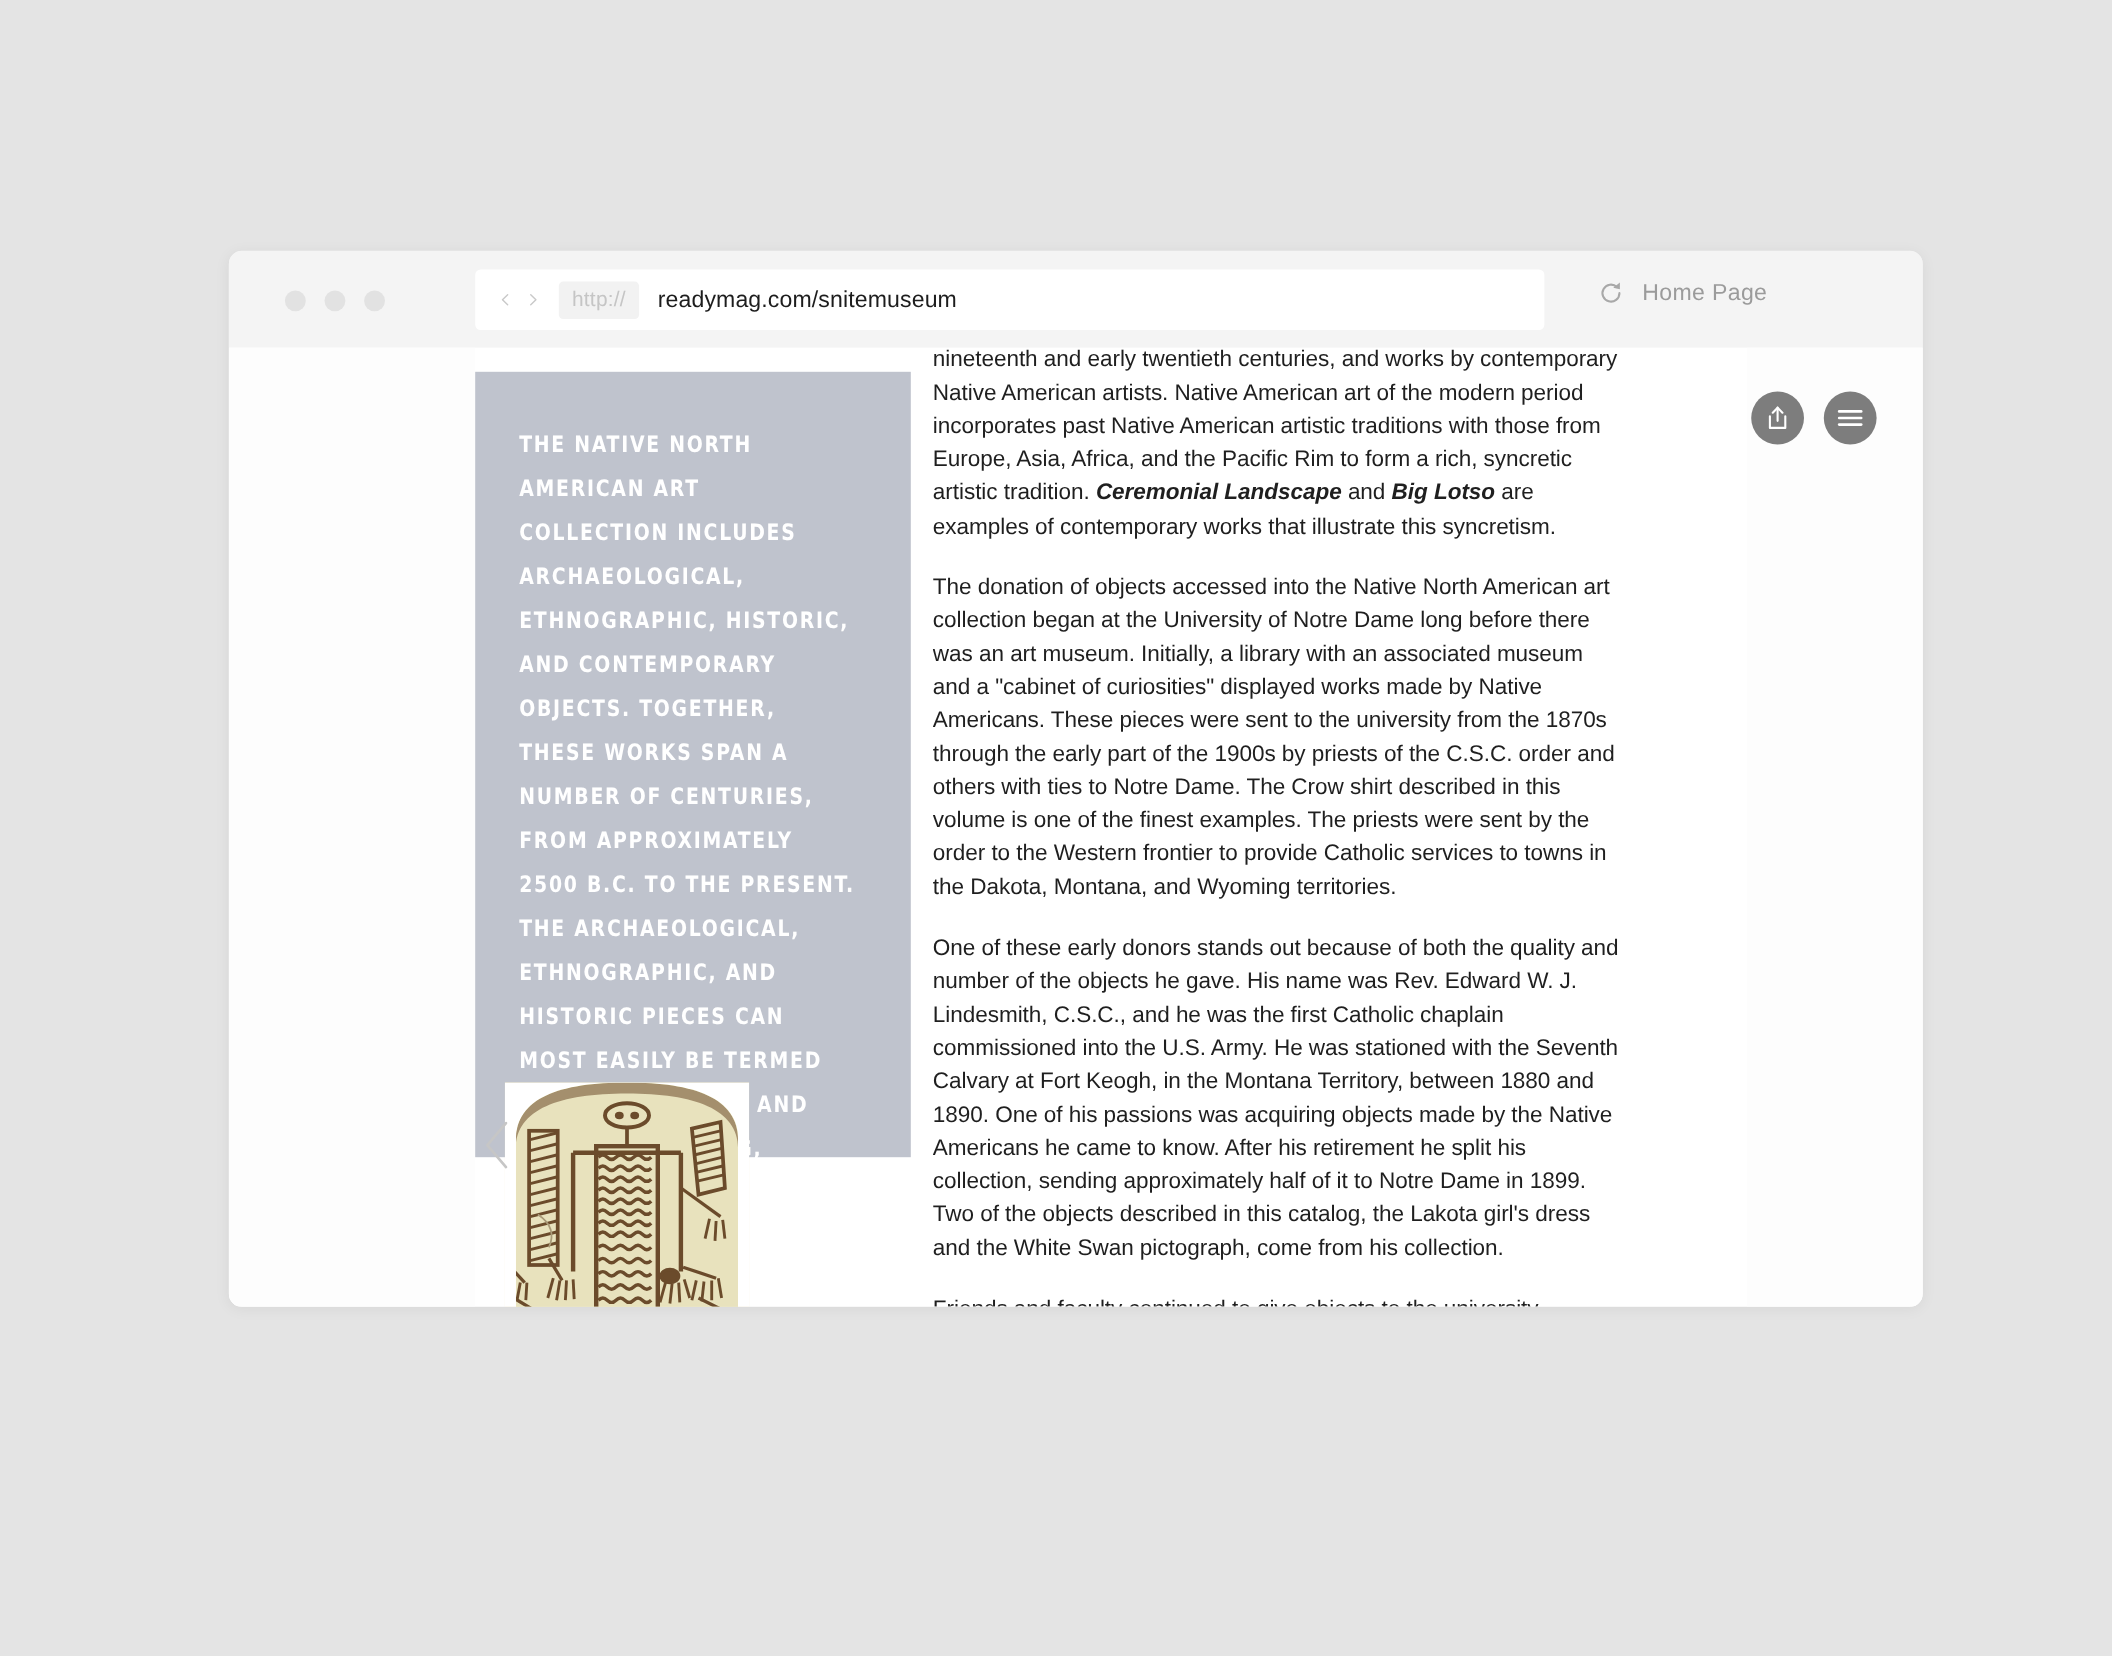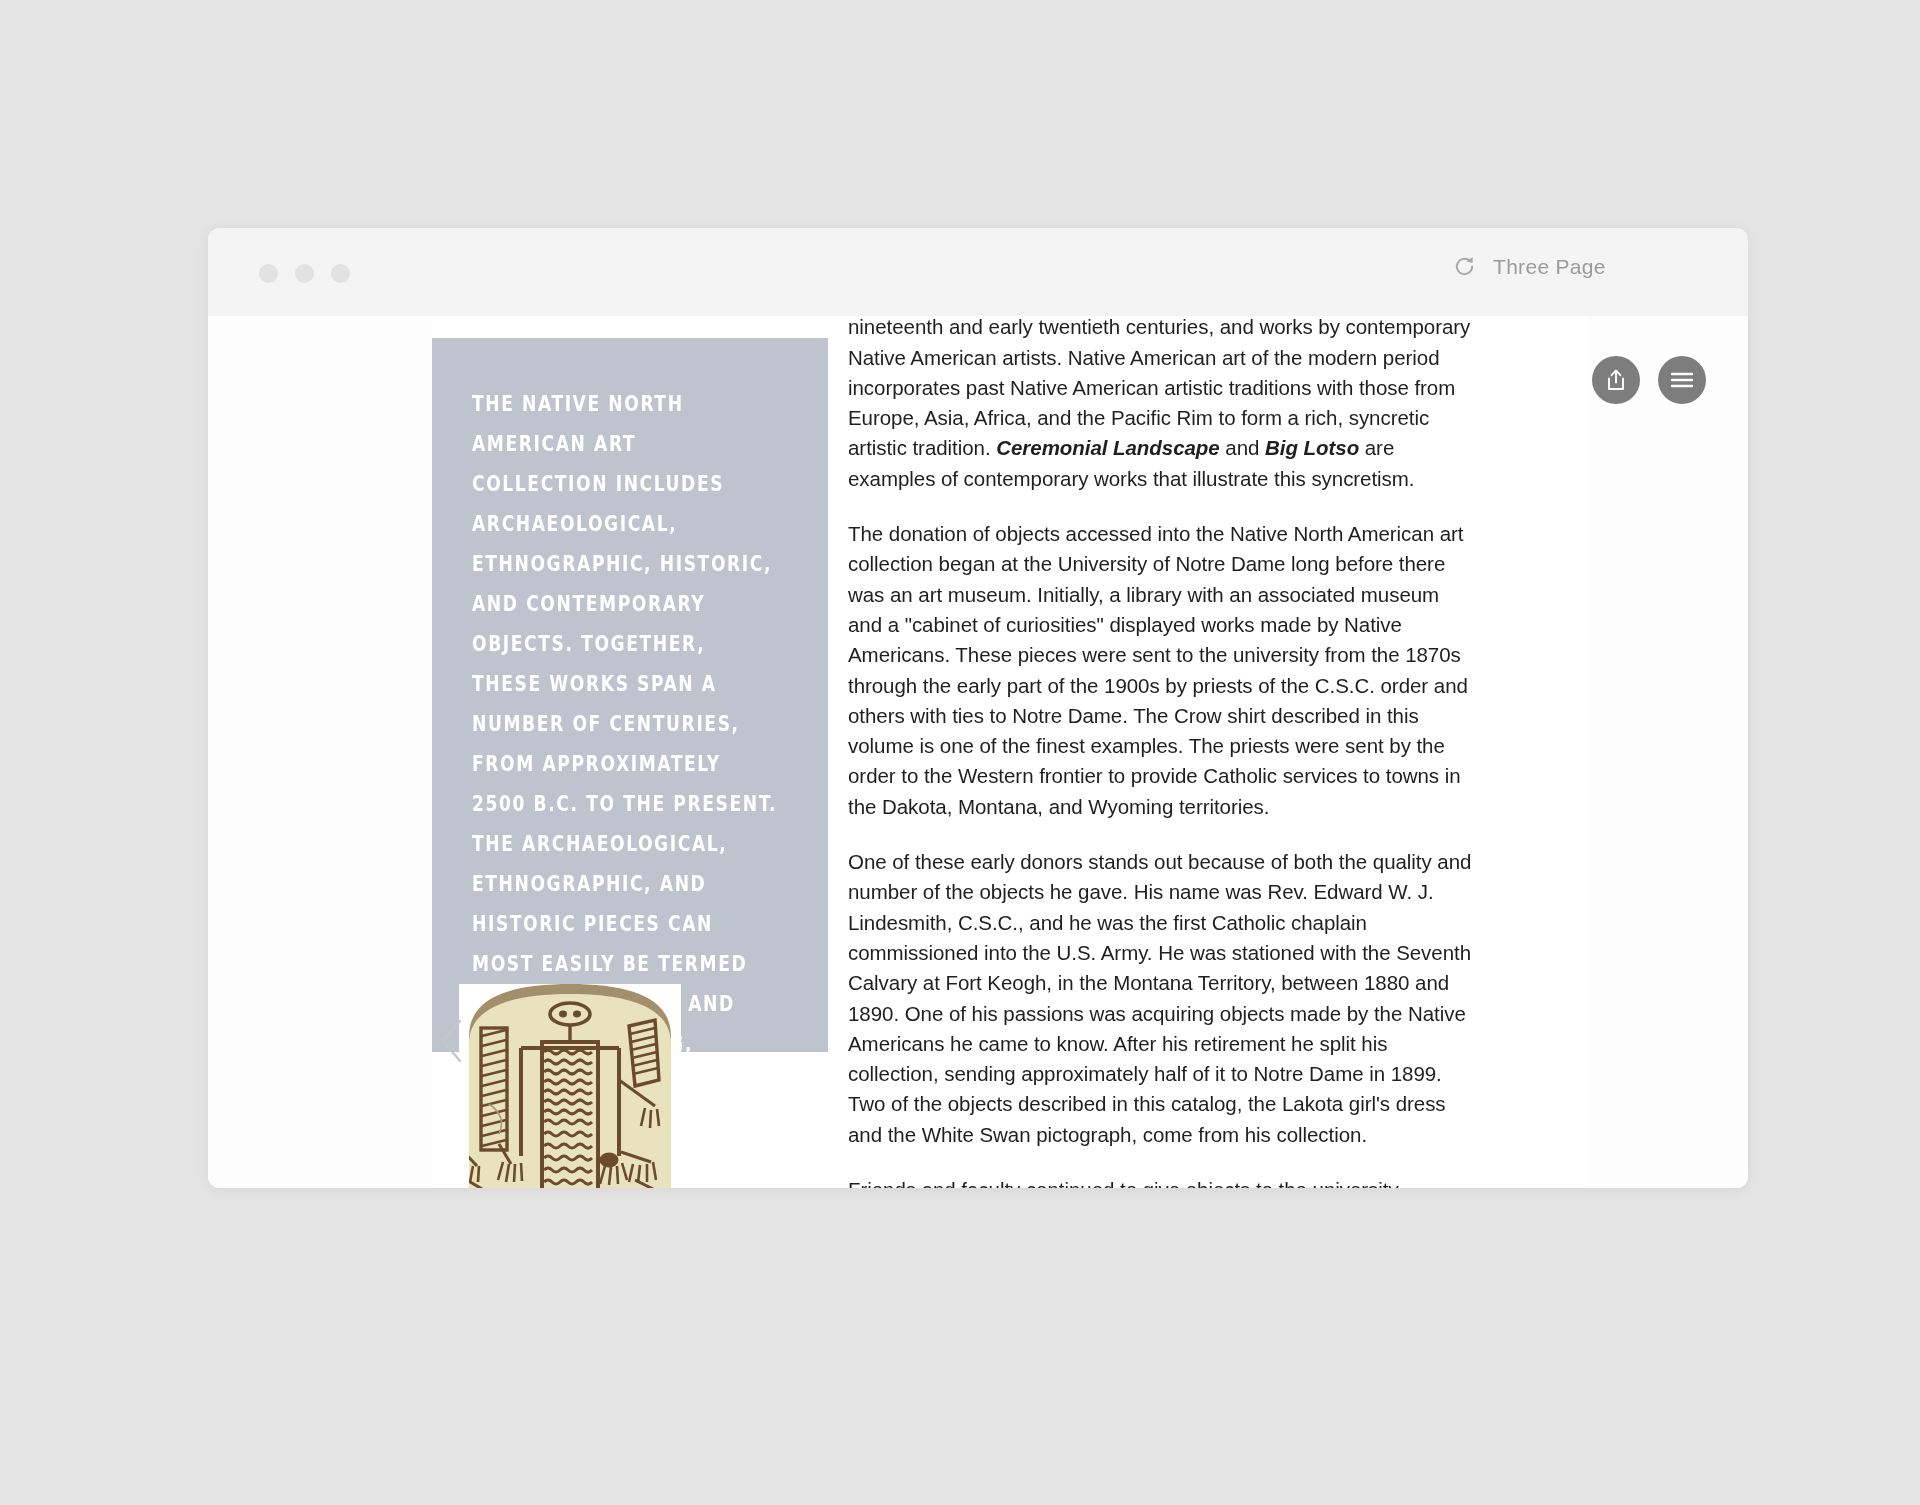--- a/index.html
+++ b/index.html
@@ -230,29 +230,47 @@
 <div id="browser-window">
 
   <div id="browser-chrome">
 
     <div id="window-dots">
       <span class="window-dot"></span>
       <span class="window-dot"></span>
       <span class="window-dot"></span>
     </div>
 
+    <div id="urlbar">
+      <div id="nav-buttons">
+        <span class="nav-chevron">
+          <svg width="13" height="13" viewBox="0 0 13 13">
+            <polyline points="8.5,2 3.8,6.5 8.5,11" fill="none" stroke="#c9c9c9" stroke-width="1.3" stroke-linecap="round" stroke-linejoin="round"></polyline>
+          </svg>
+        </span>
+        <span class="nav-chevron">
+          <svg width="13" height="13" viewBox="0 0 13 13">
+            <polyline points="4.5,2 9.2,6.5 4.5,11" fill="none" stroke="#c9c9c9" stroke-width="1.3" stroke-linecap="round" stroke-linejoin="round"></polyline>
+          </svg>
+        </span>
+      </div>
+
+      <span id="scheme-chip">http://</span>
+
+      <span id="url-text">readymag.com/snitemuseum</span>
+    </div>
 
     <div id="reload-area">
       <span id="reload-icon">
         <svg width="25" height="25" viewBox="0 0 25 25">
           <path d="M20.2 12.5a7.7 7.7 0 1 1-2.3-5.5" fill="none" stroke="#a8a8a8" stroke-width="1.9" stroke-linecap="round"></path>
           <polygon points="20.6,2.9 20.6,9.0 14.6,7.6" fill="#a8a8a8"></polygon>
         </svg>
       </span>
-      <span id="home-page-label">Three Page</span>
+      <span id="home-page-label">Home Page</span>
     </div>
   </div>
 
   <div id="page-viewport">
 
     <div id="left-margin"></div>
     <div id="right-margin"></div>
 
     <div id="page-actions">
       <div class="round-action">

